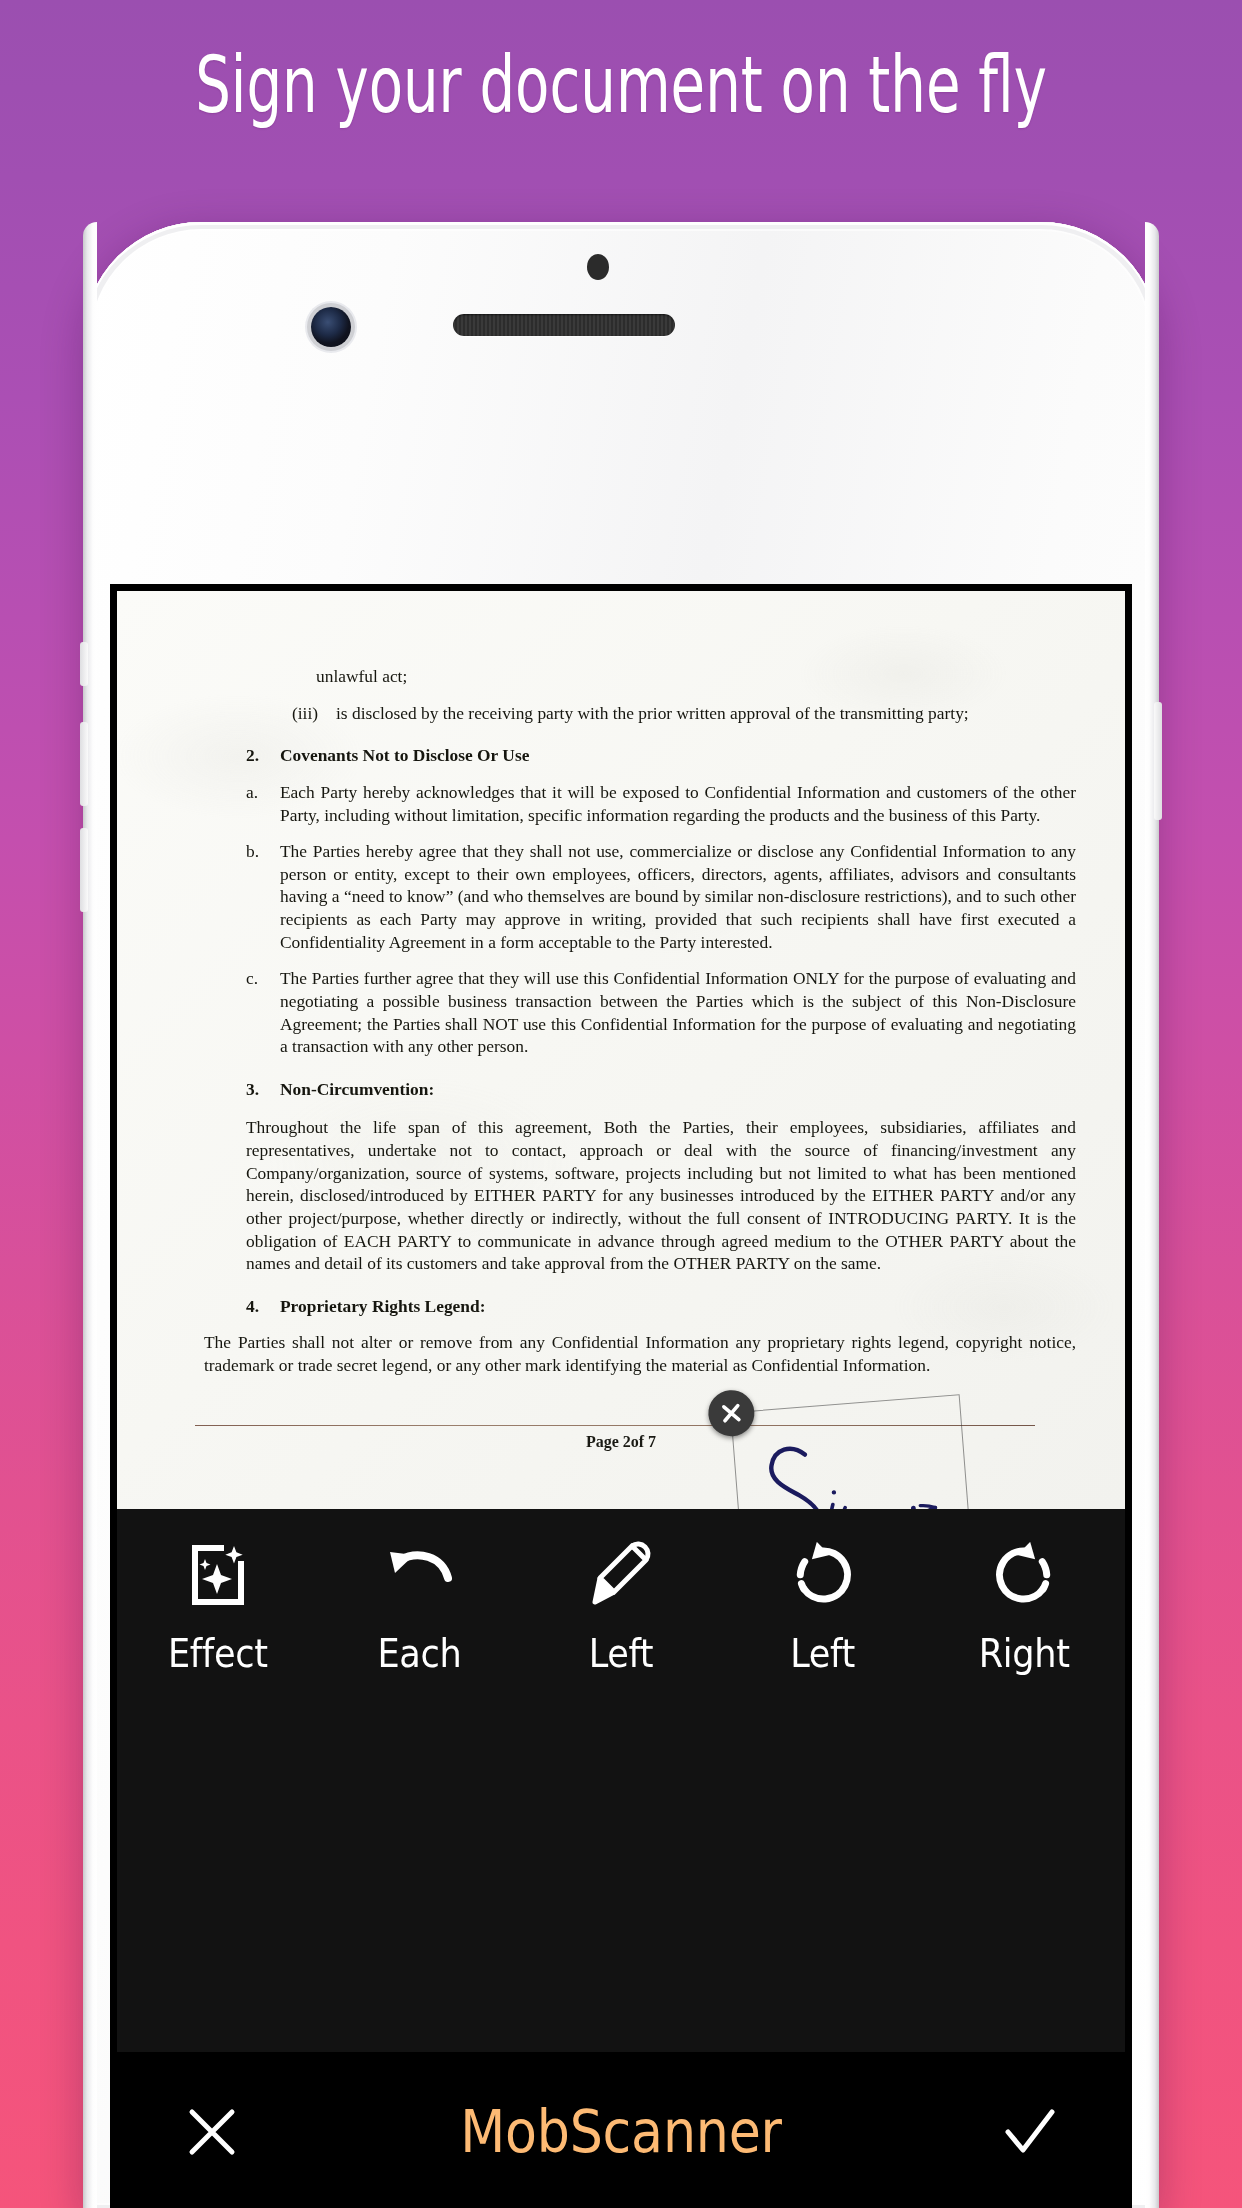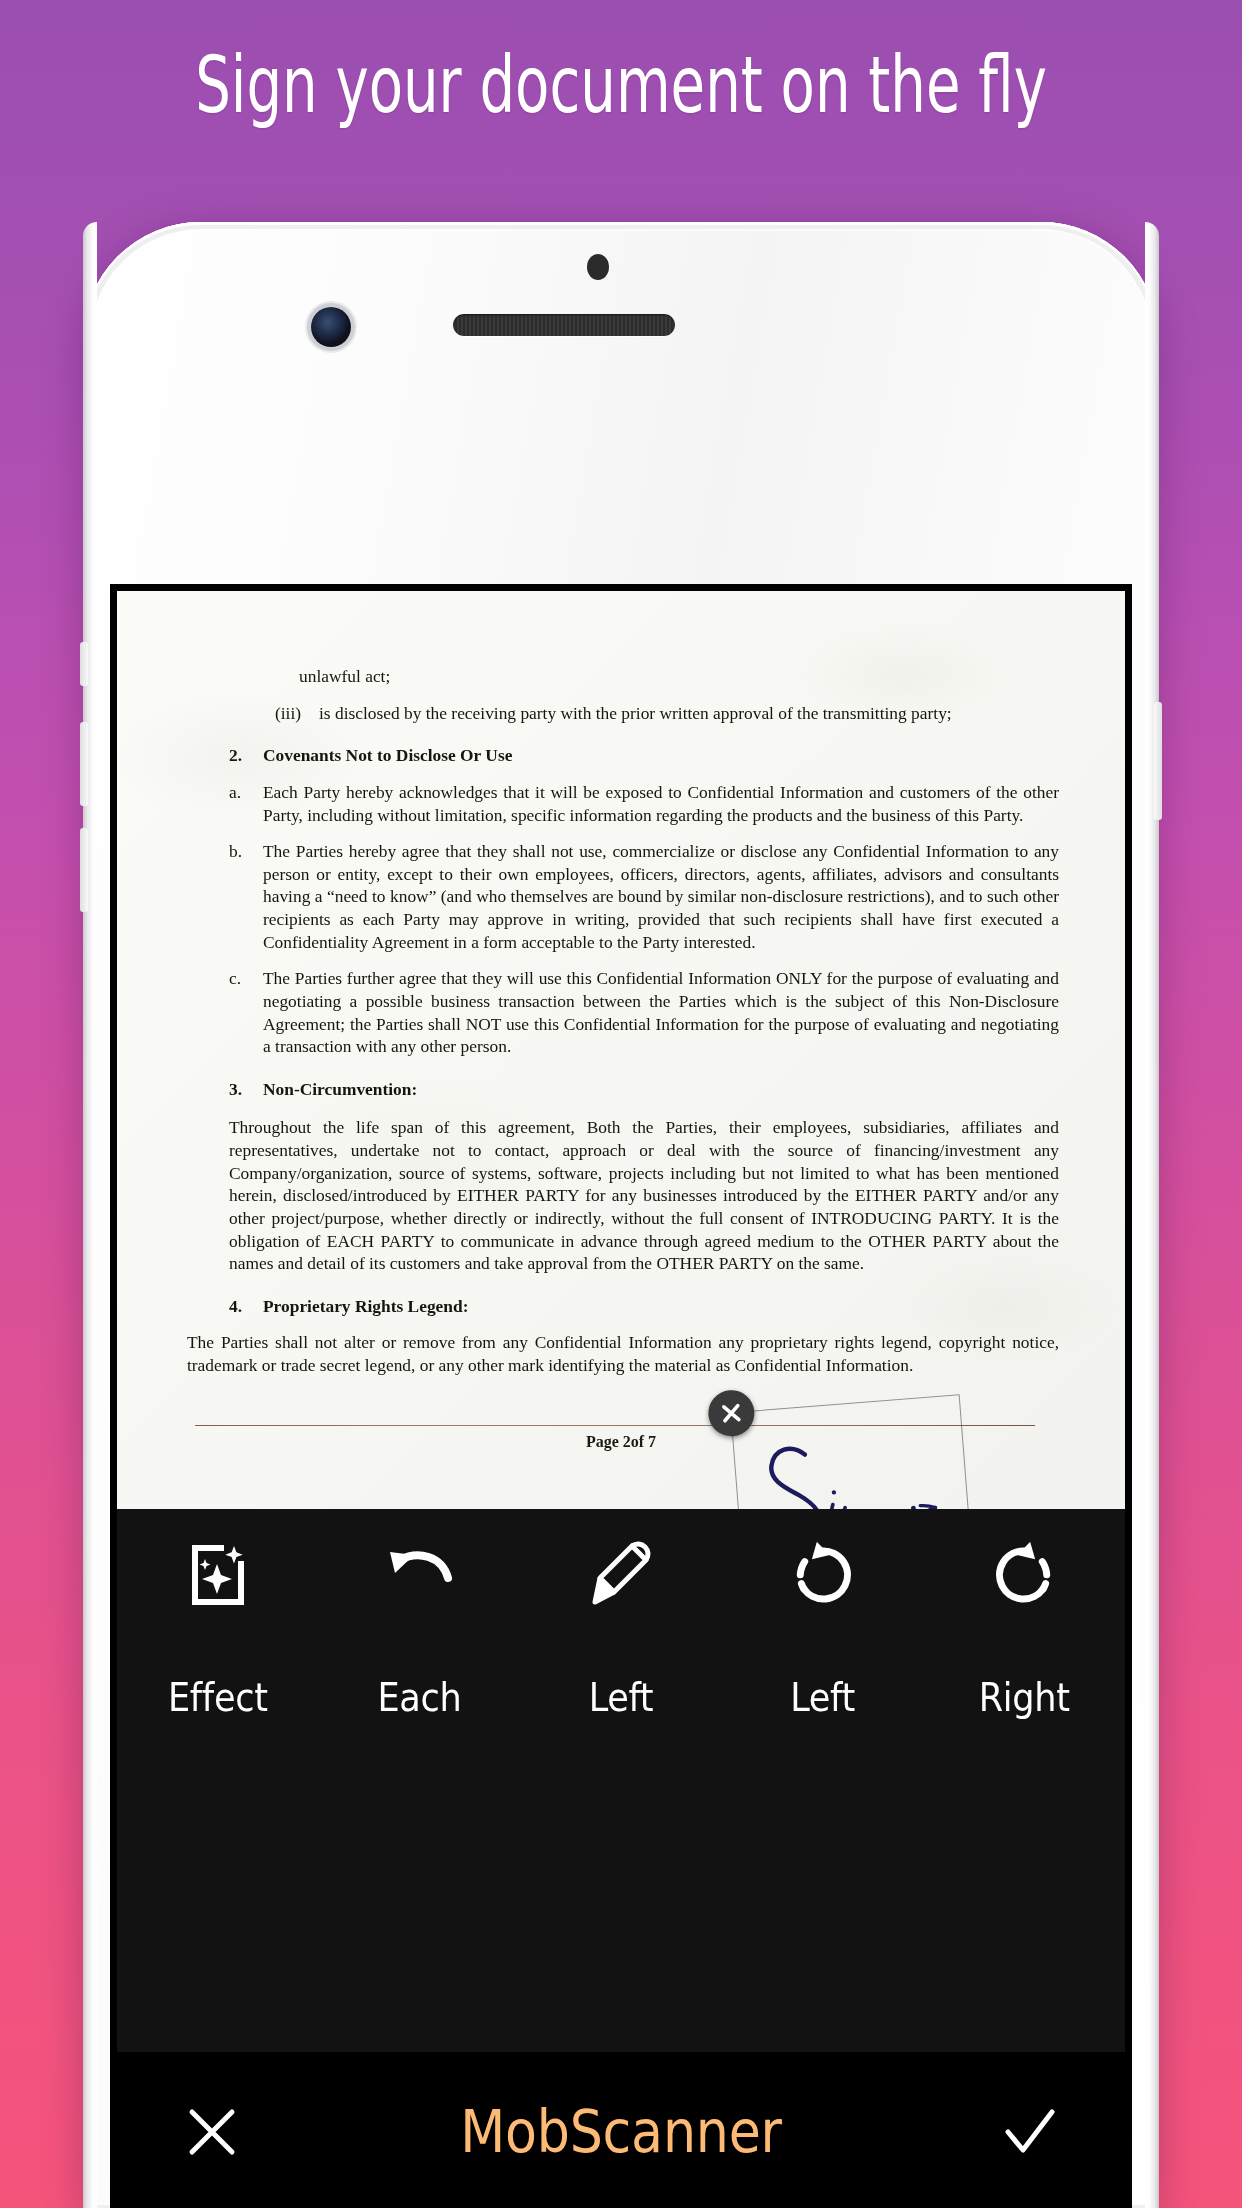--- a/index.html
+++ b/index.html
@@ -103,21 +103,21 @@
     position:absolute;inset:0;opacity:.35;
     background:
       radial-gradient(ellipse 180px 90px at 12% 18%, rgba(205,205,198,.45), transparent 70%),
       radial-gradient(ellipse 150px 70px at 78% 9%, rgba(200,200,193,.40), transparent 70%),
       radial-gradient(ellipse 220px 120px at 30% 62%, rgba(208,208,200,.30), transparent 70%),
       radial-gradient(ellipse 160px 80px at 88% 78%, rgba(203,203,196,.35), transparent 70%),
       radial-gradient(ellipse 140px 60px at 55% 35%, rgba(210,210,203,.25), transparent 70%);
     pointer-events:none;
   }
   #doc-body{
-    position:absolute;left:0;top:0;width:1008px;height:1168px;
+    position:absolute;left:17px;top:0;width:1008px;height:1168px;
     padding:74px 66px 0 70px;
     box-sizing:border-box;
     font-family:"Liberation Serif","DejaVu Serif",serif;
     color:#16160f;
     font-size:17.4px;
     line-height:1.30;
   }
   .p{margin:0 0 14px 0;text-align:justify;}
   .indent-a{margin-left:112px;}
   .hang{position:relative;padding-left:44px;margin-left:88px;}
@@ -164,21 +164,20 @@
     position:absolute;left:0;top:918px;width:1008px;height:543px;
     background:#121212;
   }
   #tool-row{
     position:absolute;left:0;top:28px;width:1008px;height:190px;
     display:flex;align-items:flex-start;justify-content:space-around;
   }
   .tool{
     width:150px;display:flex;flex-direction:column;align-items:center;
     cursor:pointer;
-    gap:44px;
   }
   .tool .ico{
     height:76px;display:flex;align-items:center;justify-content:center;
   }
   .tool .lbl{
     margin-top:18px;color:#ffffff;
     font-family:"DejaVu Sans Condensed","Liberation Sans",sans-serif;
     font-size:39px;font-weight:400;letter-spacing:-.3px;
     white-space:nowrap;
   }

